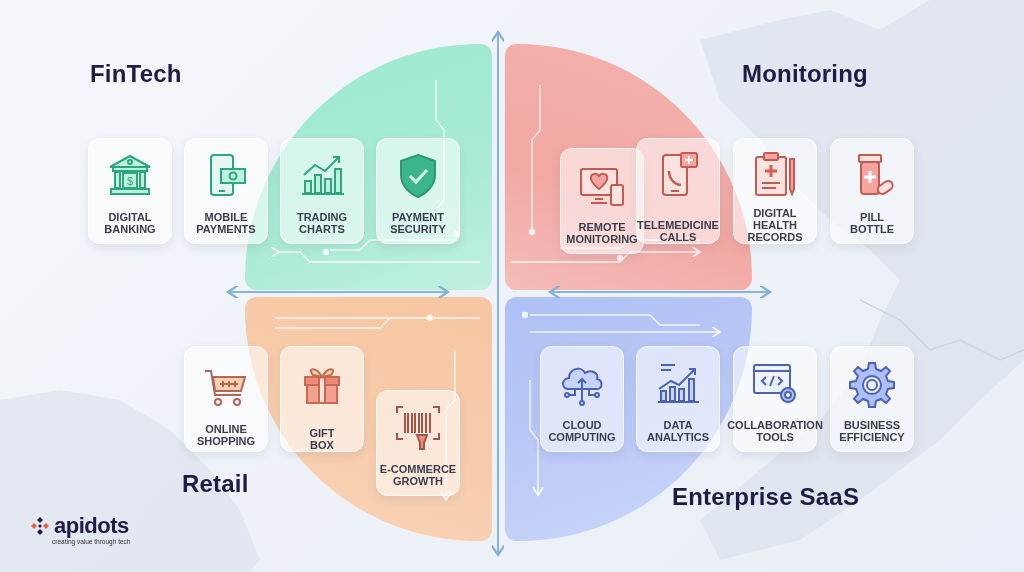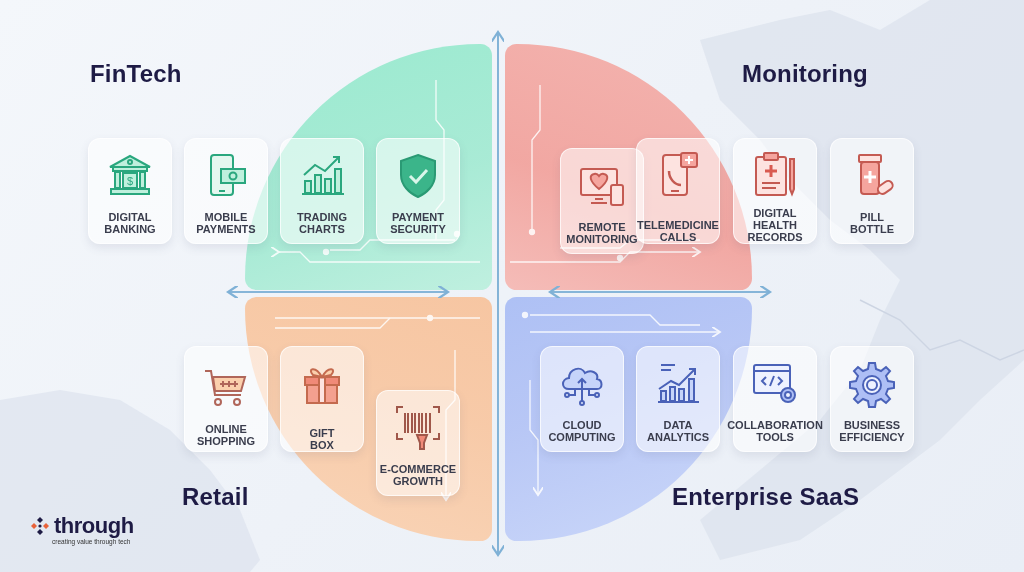--- a/index.html
+++ b/index.html
@@ -23,21 +23,21 @@
 
     .title {
       position: absolute;
       font-weight: bold;
       font-size: 24px;
       color: #1e1b45;
       letter-spacing: 0.2px;
     }
     .t-fintech { left: 90px; top: 60px; }
     .t-health { left: 742px; top: 60px; }
-    .t-retail { left: 182px; top: 483px; }
+    .t-retail { left: 182px; top: 470px; }
     .t-saas { left: 672px; top: 483px; }
 
     .card {
       position: absolute;
       width: 84px;
       height: 106px;
       border-radius: 12px;
       background: rgba(255,255,255,0.55);
       box-shadow: 0 4px 10px rgba(80,90,120,0.12);
       border: 1px solid rgba(255,255,255,0.7);
@@ -320,16 +320,16 @@
 
 <div class="logo">
   <div class="logo-row">
     <svg width="20" height="20" viewBox="0 0 20 20">
       <path d="M10 1 L13 4 L10 7 L7 4 Z" fill="#1e1b45"></path>
       <path d="M19 10 L16 13 L13 10 L16 7 Z" fill="#e8623a"></path>
       <path d="M10 19 L7 16 L10 13 L13 16 Z" fill="#1e1b45"></path>
       <path d="M1 10 L4 7 L7 10 L4 13 Z" fill="#e8623a"></path>
       <circle cx="10" cy="10" r="1.6" fill="#1e1b45"></circle>
     </svg>
-    <span class="logo-text">through</span>
+    <span class="logo-text">apidots</span>
   </div>
   <span class="logo-tag">creating value through tech</span>
 </div>
 
 </body></html>

